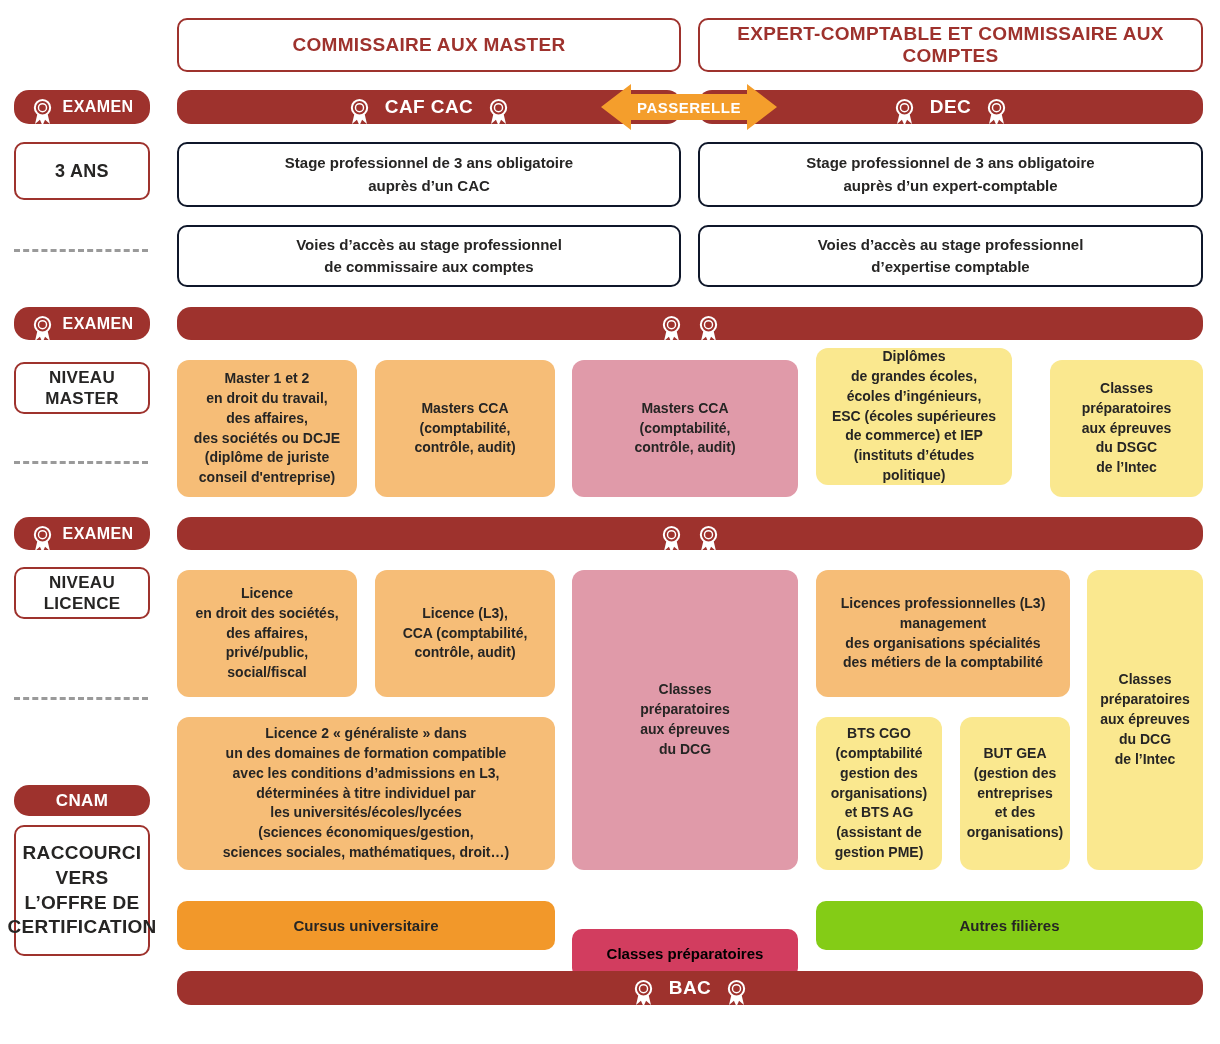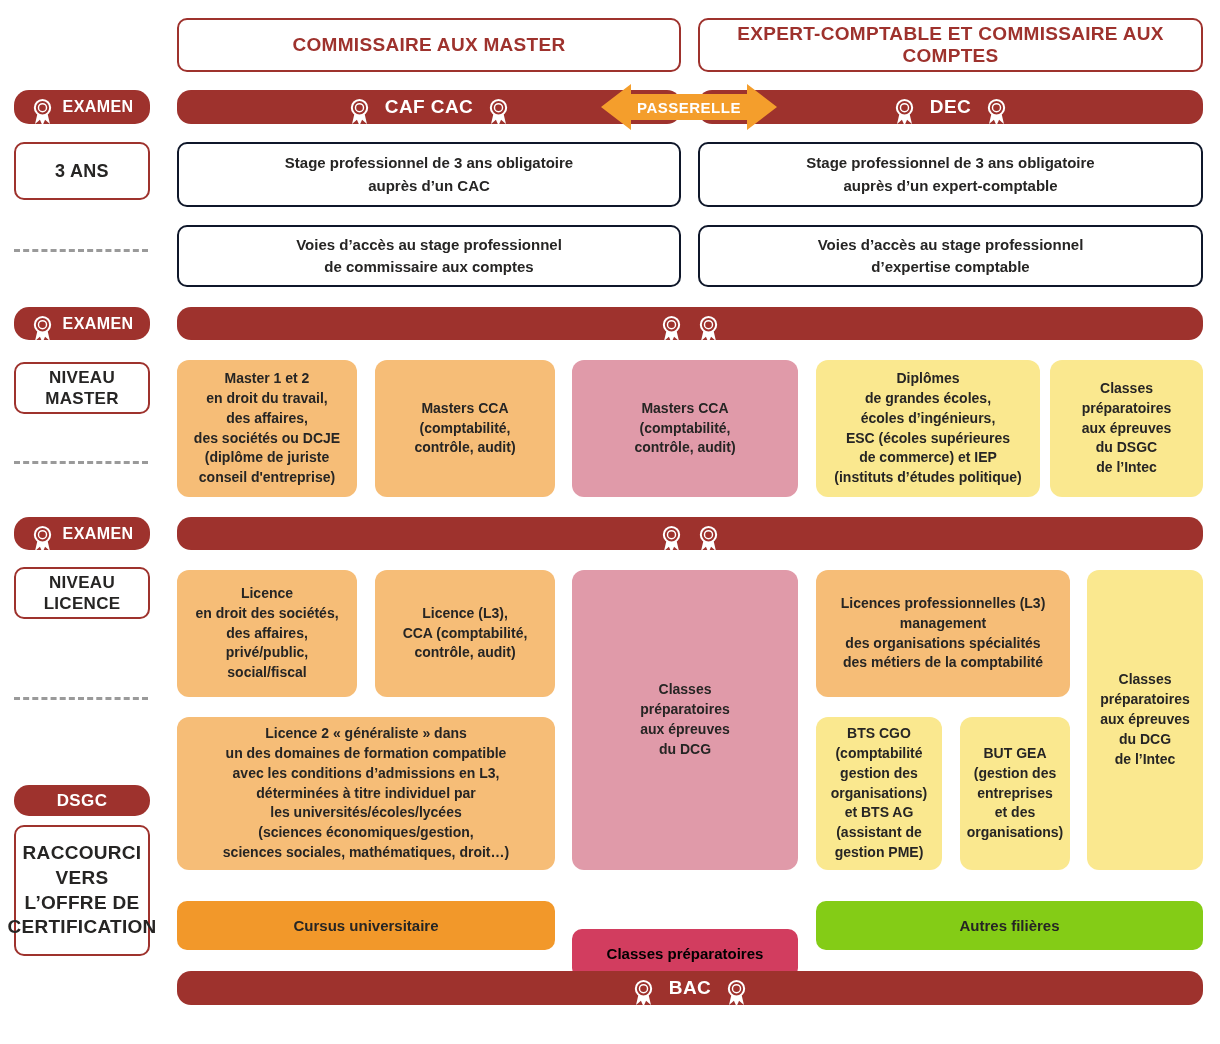--- a/index.html
+++ b/index.html
@@ -135,21 +135,21 @@
 des affaires,
 des sociétés ou DCJE
 (diplôme de juriste
 conseil d'entreprise)</div>
 <div class="abs cbox orange" style="left:375px;top:360px;width:180px;height:137px">Masters CCA
 (comptabilité,
 contrôle, audit)</div>
 <div class="abs cbox pinkbx" style="left:572px;top:360px;width:226px;height:137px">Masters CCA
 (comptabilité,
 contrôle, audit)</div>
-<div class="abs cbox yellow" style="left:816px;top:360px;width:224px;height:137px">Diplômes
+<div class="abs cbox yellow" style="left:816px;top:348px;width:196px;height:137px">Diplômes
 de grandes écoles,
 écoles d’ingénieurs,
 ESC (écoles supérieures
 de commerce) et IEP
 (instituts d’études politique)</div>
 <div class="abs cbox yellow" style="left:1050px;top:360px;width:153px;height:137px">Classes
 préparatoires
 aux épreuves
 du DSGC
 de l’Intec</div>
@@ -207,21 +207,21 @@
 du DCG
 de l’Intec</div>
 <div class="abs cbox orange" style="left:177px;top:717px;width:378px;height:153px">Licence 2 « généraliste » dans
 un des domaines de formation compatible
 avec les conditions d’admissions en L3,
 déterminées à titre individuel par
 les universités/écoles/lycées
 (sciences économiques/gestion,
 sciences sociales, mathématiques, droit…)</div>
 
-<div class="abs pill" style="left:14px;top:785px;width:136px;height:31px;font-size:17px">DSGC</div>
+<div class="abs pill" style="left:14px;top:785px;width:136px;height:31px;font-size:17px">CNAM</div>
 <div class="abs lblbox" style="left:14px;top:825px;width:136px;height:131px;font-size:19px;line-height:1.3">RACCOURCI
 VERS
 L’OFFRE DE
 CERTIFICATION</div>
 
 <div class="abs legend leg-univ" style="left:177px;top:901px;width:378px;height:49px">Cursus universitaire</div>
 <div class="abs legend leg-prepa" style="left:572px;top:901px;width:226px;height:49px">Classes préparatoires</div>
 <div class="abs legend leg-other" style="left:816px;top:901px;width:387px;height:49px">Autres filières</div>
 
 <div class="abs rbar big" style="left:177px;top:971px;width:1026px;height:34px">

